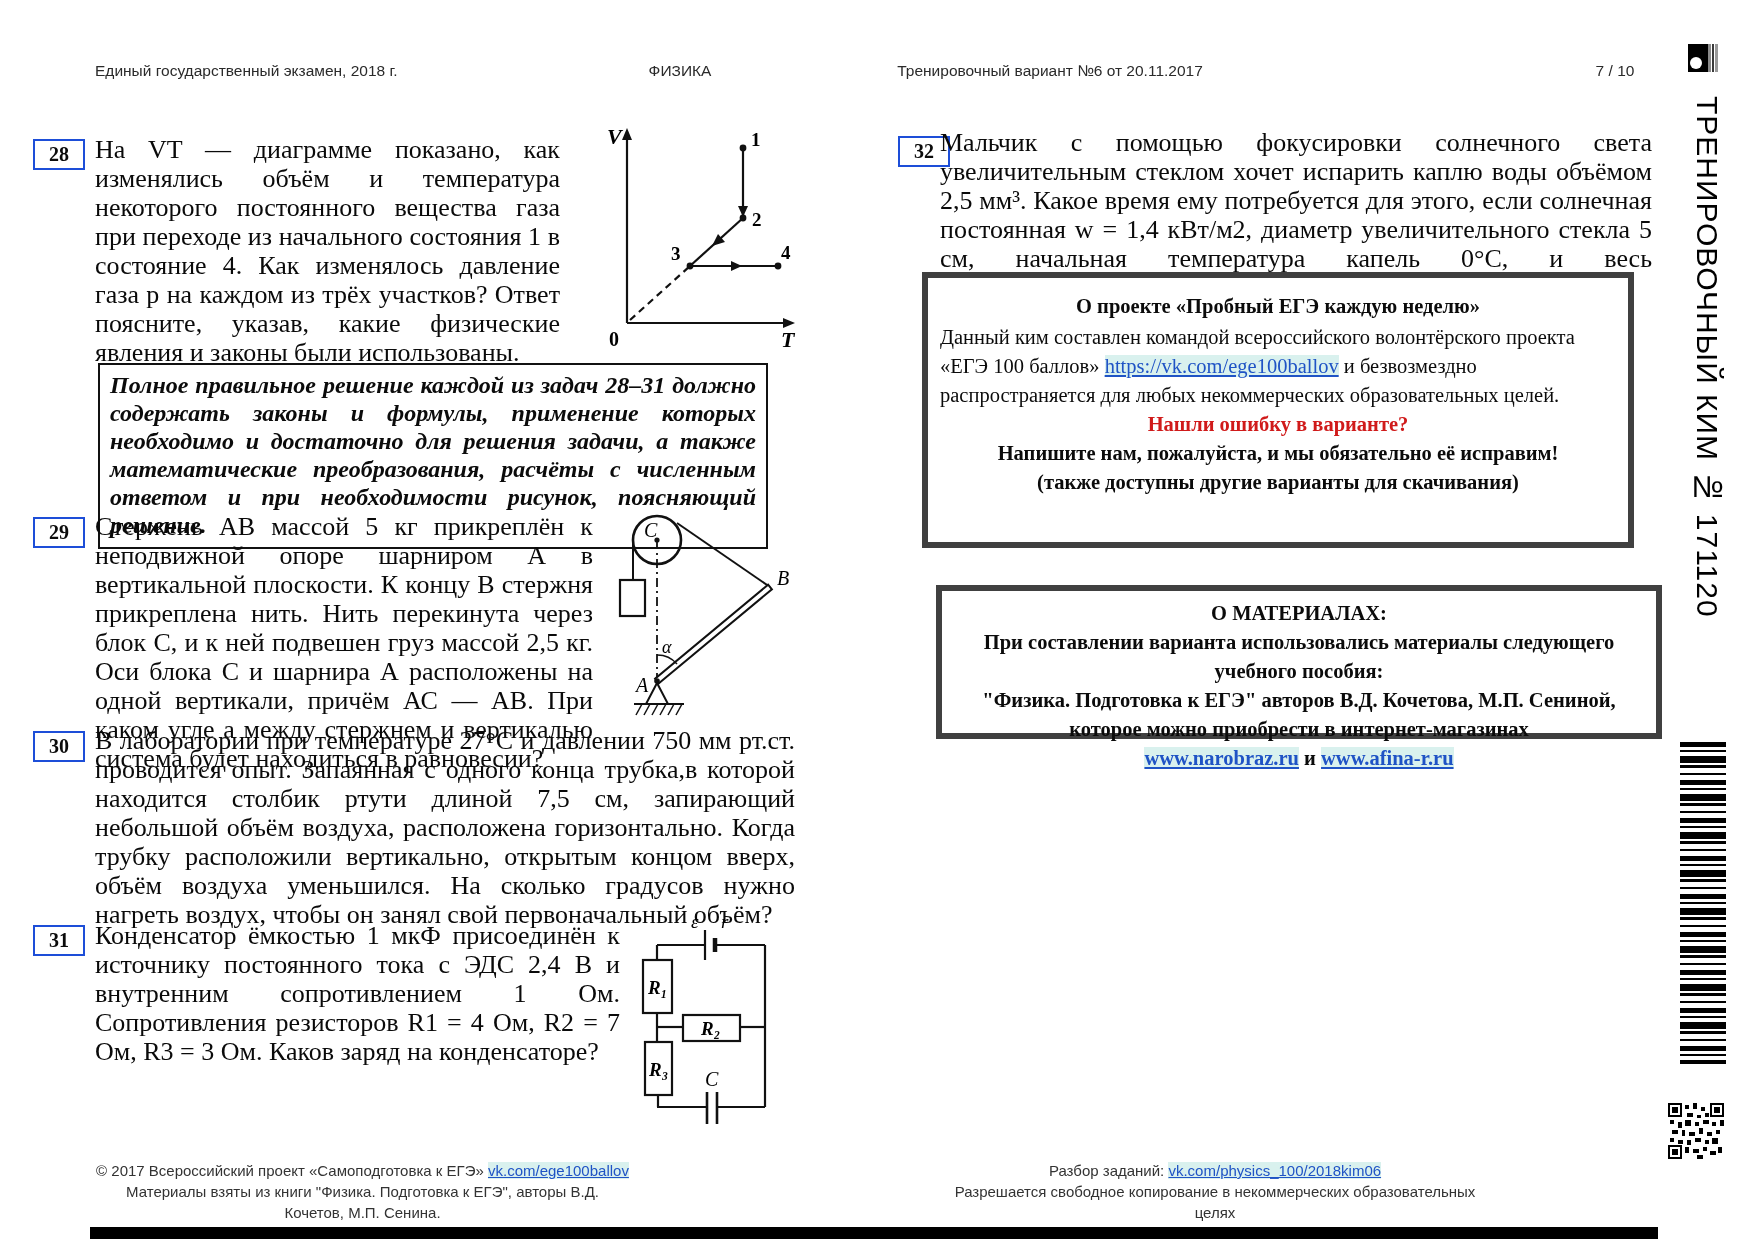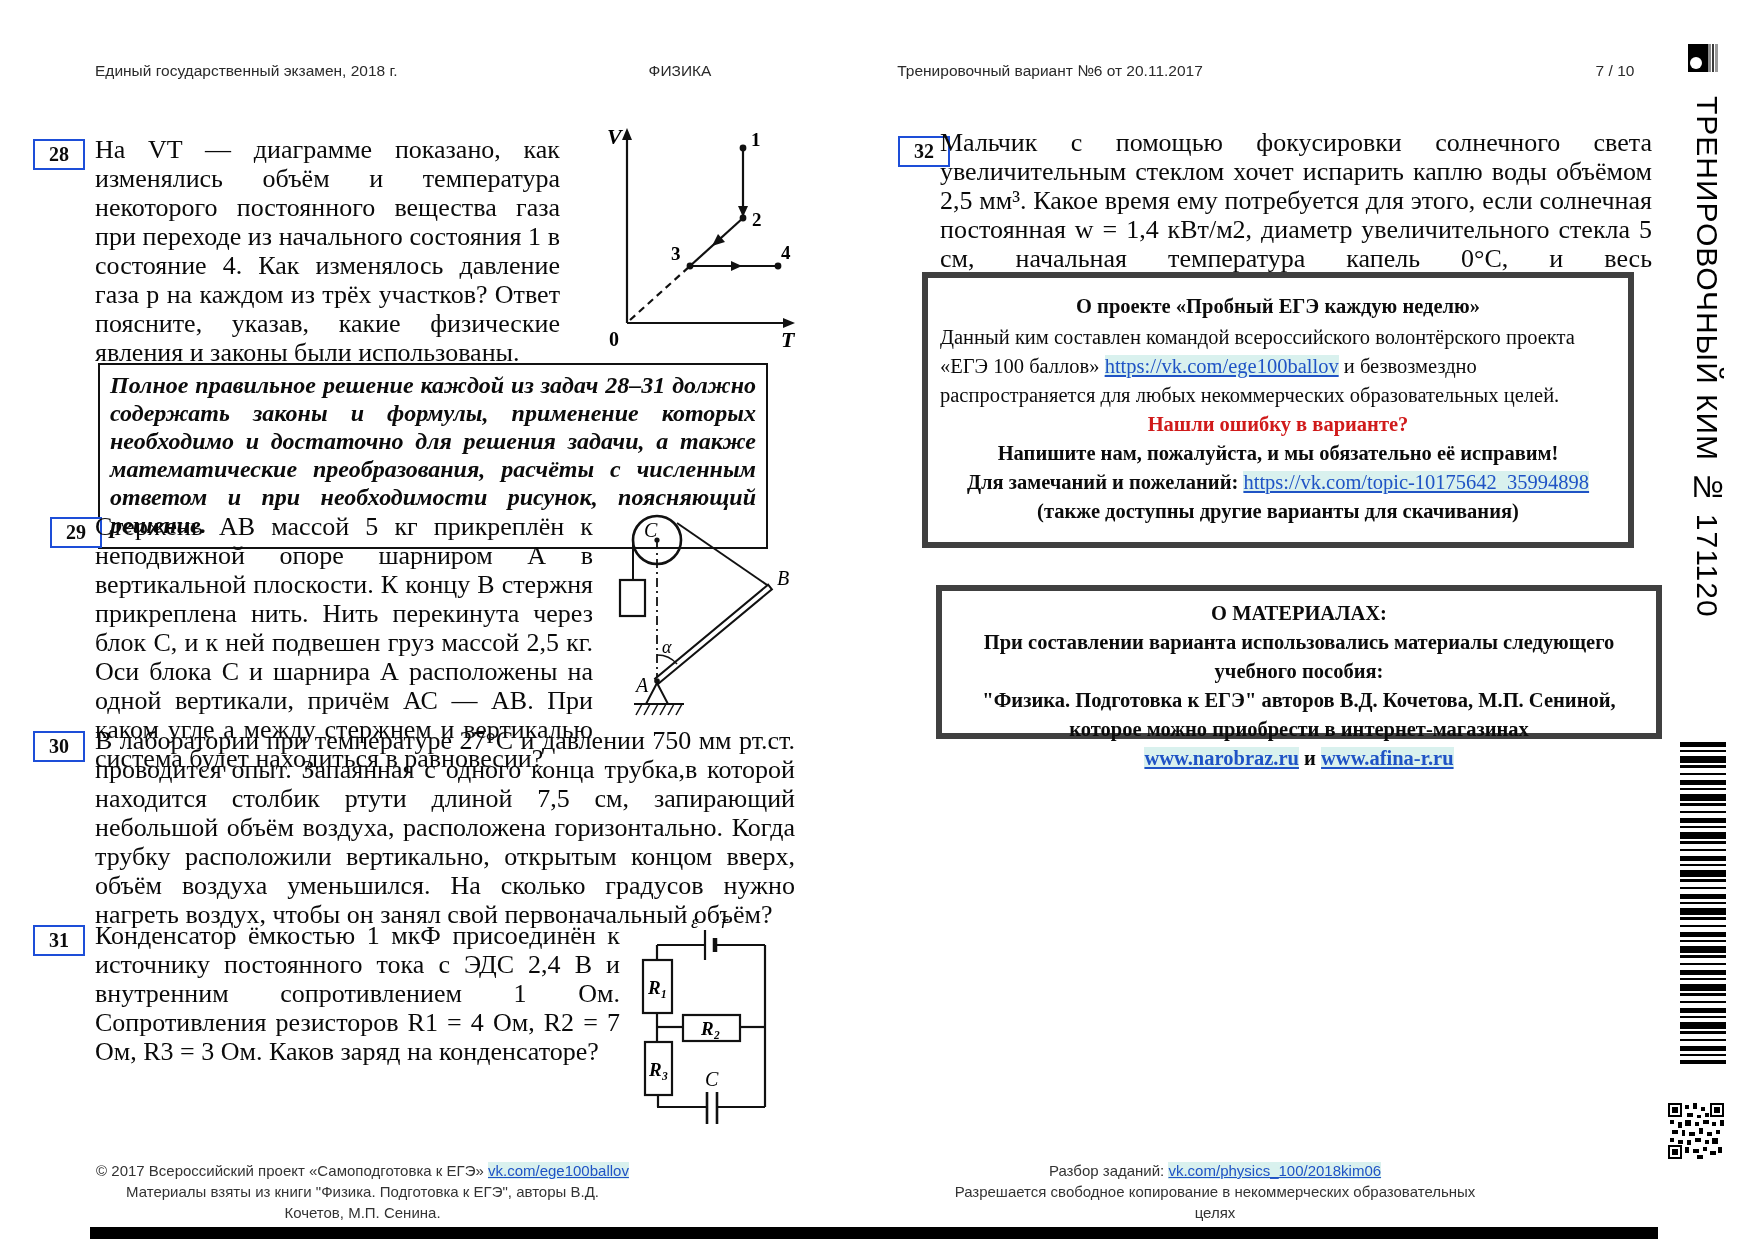--- a/index.html
+++ b/index.html
@@ -81,21 +81,21 @@
       <text x="14" y="228" font-size="20" font-weight="bold">0</text>
       <text x="156" y="28" font-size="19" font-weight="bold">1</text>
       <text x="157" y="108" font-size="19" font-weight="bold">2</text>
       <text x="76" y="142" font-size="19" font-weight="bold">3</text>
       <text x="186" y="141" font-size="19" font-weight="bold">4</text>
     </svg>
   </div>
 
   <div class="notebox">Полное правильное решение каждой из задач 28–31 должно содержать законы и формулы, применение которых необходимо и достаточно для решения задачи, а также математические преобразования, расчёты с численным ответом и при необходимости рисунок, поясняющий решение.</div>
 
-  <div class="numbox" style="left:50px;top:517px;text-align:right;">29</div>
+  <div class="numbox" style="left:33px;top:517px;text-align:right;">29</div>
   <div class="ptext" style="left:95px;top:512px;width:498px;">Стержень АВ массой 5 кг прикреплён к неподвижной опоре шарниром А в вертикальной плоскости. К концу В стержня прикреплена нить. Нить перекинута через блок С, и к ней подвешен груз массой 2,5 кг. Оси блока С и шарнира А расположены на одной вертикали, причём АС — АВ. При каком угле а между стержнем и вертикалью система будет находиться в равновесии?</div>
 
   <div class="fig" style="left:600px;top:495px;">
     <svg width="205" height="245" viewBox="0 0 205 245">
       <g stroke="#111" fill="none">
         <circle cx="57" cy="45" r="24" stroke-width="2.6"></circle>
         <line x1="33" y1="45" x2="33" y2="85" stroke-width="2"></line>
         <rect x="20" y="85" width="25" height="36" stroke-width="2.2" fill="#fff"></rect>
         <line x1="57" y1="45" x2="57" y2="184" stroke-width="1.8" stroke-dasharray="9 4 2 4"></line>
         <line x1="77" y1="28" x2="170" y2="92" stroke-width="2"></line>
@@ -160,21 +160,20 @@
   </div>
 
   <div class="numbox" style="left:898px;top:136px;">32</div>
   <div class="ptext" style="left:940px;top:128px;width:712px;">Мальчик с помощью фокусировки солнечного света увеличительным стеклом хочет испарить каплю воды объёмом 2,5 мм³. Какое время ему потребуется для этого, если солнечная постоянная w = 1,4 кВт/м2, диаметр увеличительного стекла 5 см, начальная температура капель 0°С, и весь сфокусированный свет поглощается каплей?</div>
 
   <div class="infobox" id="project-box">
     <div class="box-title">О проекте «Пробный ЕГЭ каждую неделю»</div>
     <div class="box-body"><span>Данный ким составлен командой всероссийского волонтёрского проекта «ЕГЭ 100 баллов» </span><span class="link">https://vk.com/ege100ballov</span><span> и безвозмездно распространяется для любых некоммерческих образовательных целей.</span></div>
     <div class="center bold red" style="">Нашли ошибку в варианте?</div>
     <div class="center bold">Напишите нам, пожалуйста, и мы обязательно её исправим!</div>
-    <div class="center"><span class="bold">Для замечаний и пожеланий: </span><span class="link">https://vk.com/topic-10175642_35994898</span></div>
     <div class="center bold">(также доступны другие варианты для скачивания)</div>
   </div>
 
   <div class="infobox" id="materials-box">
     <div class="box-title">О МАТЕРИАЛАХ:</div>
     <div>При составлении варианта использовались материалы следующего учебного пособия:</div>
     <div>"Физика. Подготовка к ЕГЭ" авторов В.Д. Кочетова, М.П. Сениной, которое можно приобрести в интернет-магазинах</div>
     <div><span class="link">www.narobraz.ru</span> <span>и</span> <span class="link">www.afina-r.ru</span></div>
   </div>
 

